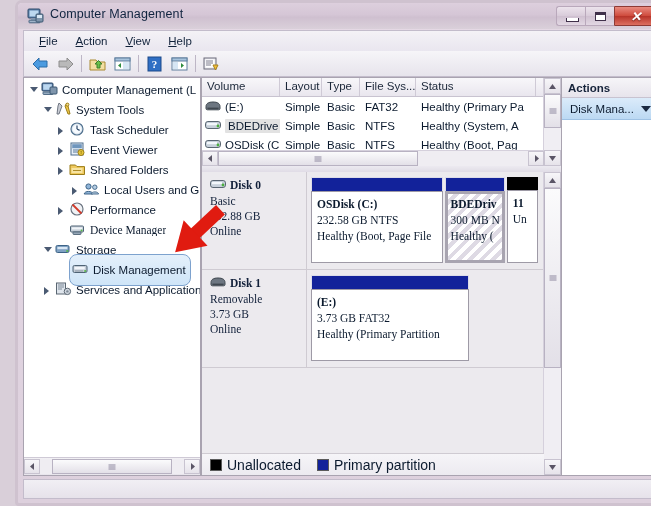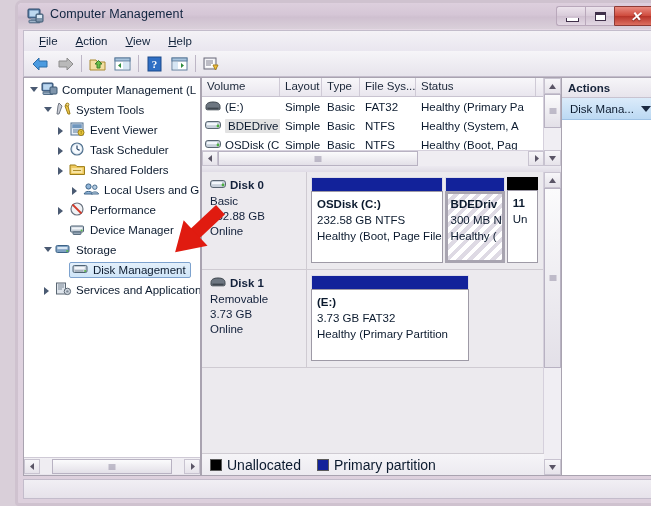--- a/index.html
+++ b/index.html
@@ -68,22 +68,22 @@
   .tree{position:absolute;left:0;top:0;right:0;bottom:17px;overflow:hidden;padding-top:2px;}
   .trow{height:20px;display:flex;align-items:center;white-space:nowrap;font-size:11.5px;color:#0b1a2e;position:relative;}
   .exp{width:11px;height:11px;margin-right:2px;flex:none;position:relative;}
   .exp .tri{position:absolute;left:2px;top:2px;width:0;height:0;}
   .tri-closed{border-left:5px solid #4a5a72;border-top:4px solid transparent;border-bottom:4px solid transparent;}
   .tri-open{border-top:5px solid #4a5a72;border-left:4px solid transparent;border-right:4px solid transparent;}
   .ticon{width:17px;height:16px;margin-right:4px;flex:none;position:relative;}
   .tlabel{overflow:hidden;text-overflow:clip;}
   .tsel{
     background:linear-gradient(180deg,#e4f0fb 0%,#cfe5f8 100%);
-    border:1px solid #7da2ce;border-radius:2px;padding:0 4px 0 2px;
-    display:inline-flex;align-items:center;height:16px;box-sizing:border-box;
+    border:1px solid #7da2ce;border-radius:8px;padding:0 4px 0 2px;
+    display:inline-flex;align-items:center;height:32px;box-sizing:border-box;
   }
   
   .hscroll{
     position:absolute;left:0;bottom:0;right:0;height:17px;
     background:linear-gradient(180deg,#f2f0f4 0%,#e8e5ec 100%);
     border-top:1px solid #cfcad6;display:flex;align-items:center;
   }
   .sb-arrow{width:16px;height:15px;display:flex;align-items:center;justify-content:center;flex:none;
     background:linear-gradient(180deg,#f7f6f9 0%,#e6e3ea 100%);border:1px solid #c8c3d0;box-sizing:border-box;}
   .sb-thumb{
@@ -114,21 +114,21 @@
   
   .splitter{height:6px;background:linear-gradient(180deg,#eceaf0 0%,#e0dce6 100%);flex:none;border-left:1px solid #a9a3b0;border-right:1px solid #a9a3b0;box-sizing:border-box;}
   
   .gfx-pane{flex:1;position:relative;background:#fff;border:1px solid #a9a3b0;border-top:none;border-bottom:none;box-sizing:border-box;overflow:hidden;min-height:0;}
   .gfx{
     position:absolute;left:0;top:0;right:17px;bottom:22px;overflow:hidden;
     background-color:#eceaee;
     background-image:radial-gradient(#ffffff 0.6px, transparent 0.7px);
     background-size:4px 4px;
   }
-  .disk{display:flex;height:98px;box-sizing:border-box;border-bottom:1px solid #cfcbd2;}
+  .disk{display:flex;height:98px;box-sizing:border-box;border-bottom:1px solid #cfcbd2;font-family:Liberation Serif, serif;}
   .disk-info{
     width:105px;flex:none;box-sizing:border-box;padding:6px 0 0 8px;
     border-right:1px solid #cfcbd2;
   }
   .disk-title{display:flex;align-items:center;font-size:11.5px;font-weight:bold;color:#12203a;margin-bottom:2px;}
   .disk-title .dicon{width:18px;height:14px;margin-right:2px;flex:none;position:relative;}
   .disk-line{font-size:11.5px;color:#12203a;line-height:15px;}
   .parts{flex:1;display:flex;padding:5px 4px 6px 4px;box-sizing:border-box;min-width:0;}
   .part{box-sizing:border-box;display:flex;flex-direction:column;margin-right:2px;min-width:0;}
   .part-bar{height:13px;flex:none;}
@@ -293,48 +293,48 @@
                 </svg></span>
               <span class="tlabel">System Tools</span>
             </span>
           </div>
           <div class="trow" style="padding-left: 32px;">
             <span class="exp">
               <i class="tri tri-closed"></i>
             </span>
             <span style="display: inline-flex; align-items: center;">
               <span class="ticon"><svg width="17" height="14" viewBox="0 0 17 14">
+                  <circle cx="8" cy="7" r="6" fill="#dfe8f1" stroke="#52728f" stroke-width="1.2"></circle>
+                <circle cx="8" cy="7" r="4.3" fill="#f7fbff"></circle>
+                <path d="M8 7 L8 3.6 M8 7 L10.6 8.4" stroke="#2e4a6b" stroke-width="1.2" fill="none"></path>
+                </svg></span>
+              <span class="tlabel">Task Scheduler</span>
+            </span>
+          </div>
+          <div class="trow" style="padding-left: 32px;">
+            <span class="exp">
+              <i class="tri tri-closed"></i>
+            </span>
+            <span style="display: inline-flex; align-items: center;">
+              <span class="ticon"><svg width="17" height="14" viewBox="0 0 17 14">
                   <rect x="2" y="1" width="12" height="12" fill="#e7eef6" stroke="#4f6f8e"></rect>
                 <rect x="3.2" y="2.2" width="9.6" height="4" fill="#6f96bd"></rect>
                 <path d="M4 8 h8 M4 10 h6" stroke="#5a7a99" stroke-width="1"></path>
                 <circle cx="12" cy="10.5" r="3" fill="#e7c73a" stroke="#9b7d18"></circle>
                 <text x="12" y="12.4" text-anchor="middle" font-size="5" font-weight="bold" fill="#5b4708" font-family="Liberation Serif, serif">!</text>
                 </svg></span>
               <span class="tlabel">Event Viewer</span>
             </span>
           </div>
           <div class="trow" style="padding-left: 32px;">
             <span class="exp">
               <i class="tri tri-closed"></i>
             </span>
             <span style="display: inline-flex; align-items: center;">
               <span class="ticon"><svg width="17" height="14" viewBox="0 0 17 14">
-                  <circle cx="8" cy="7" r="6" fill="#dfe8f1" stroke="#52728f" stroke-width="1.2"></circle>
-                <circle cx="8" cy="7" r="4.3" fill="#f7fbff"></circle>
-                <path d="M8 7 L8 3.6 M8 7 L10.6 8.4" stroke="#2e4a6b" stroke-width="1.2" fill="none"></path>
-                </svg></span>
-              <span class="tlabel">Task Scheduler</span>
-            </span>
-          </div>
-          <div class="trow" style="padding-left: 32px;">
-            <span class="exp">
-              <i class="tri tri-closed"></i>
-            </span>
-            <span style="display: inline-flex; align-items: center;">
-              <span class="ticon"><svg width="17" height="14" viewBox="0 0 17 14">
                   <path d="M1 3 h5.5 L8 4.6 H15.5 V12.5 H1 Z" fill="#efc95d" stroke="#9b7d18"></path>
                 <rect x="2.5" y="6" width="11" height="5" fill="#f7e4a2"></rect>
                 <path d="M4 8.5 h8" stroke="#b08f2c"></path>
                 </svg></span>
               <span class="tlabel">Shared Folders</span>
             </span>
           </div>
           <div class="trow" style="padding-left: 32px; margin-left: 14px;">
             <span class="exp">
               <i class="tri tri-closed"></i>
@@ -356,21 +356,21 @@
             <span style="display: inline-flex; align-items: center;">
               <span class="ticon"><svg width="17" height="14" viewBox="0 0 17 14">
                   <circle cx="8" cy="7" r="6" fill="#f0f2f5" stroke="#6b7480" stroke-width="1.2"></circle>
                 <path d="M3.5 2.5 L12.5 11.5" stroke="#d23b2b" stroke-width="1.8"></path>
                 </svg></span>
               <span class="tlabel">Performance</span>
             </span>
           </div>
           <div class="trow" style="padding-left: 32px;">
             <span class="exp"></span>
-            <span style="display: inline-flex; align-items: center;">
+            <span style="display: inline-flex; align-items: center; font-family: Liberation Serif, serif;">
               <span class="ticon"><svg width="17" height="14" viewBox="0 0 17 14">
                   <rect x="1.5" y="4" width="13" height="6" rx="1" fill="#c6cfd9" stroke="#4e6375"></rect>
                 <rect x="3" y="5.4" width="10" height="2" fill="#f0f4f8"></rect>
                 <rect x="4" y="10" width="8" height="2.4" rx="0.6" fill="#9fb0c0" stroke="#4e6375"></rect>
                 <circle cx="12.6" cy="8.6" r="1" fill="#58b84a"></circle>
                 </svg></span>
               <span class="tlabel">Device Manager</span>
             </span>
           </div>
           <div class="trow" style="padding-left: 18px;">

